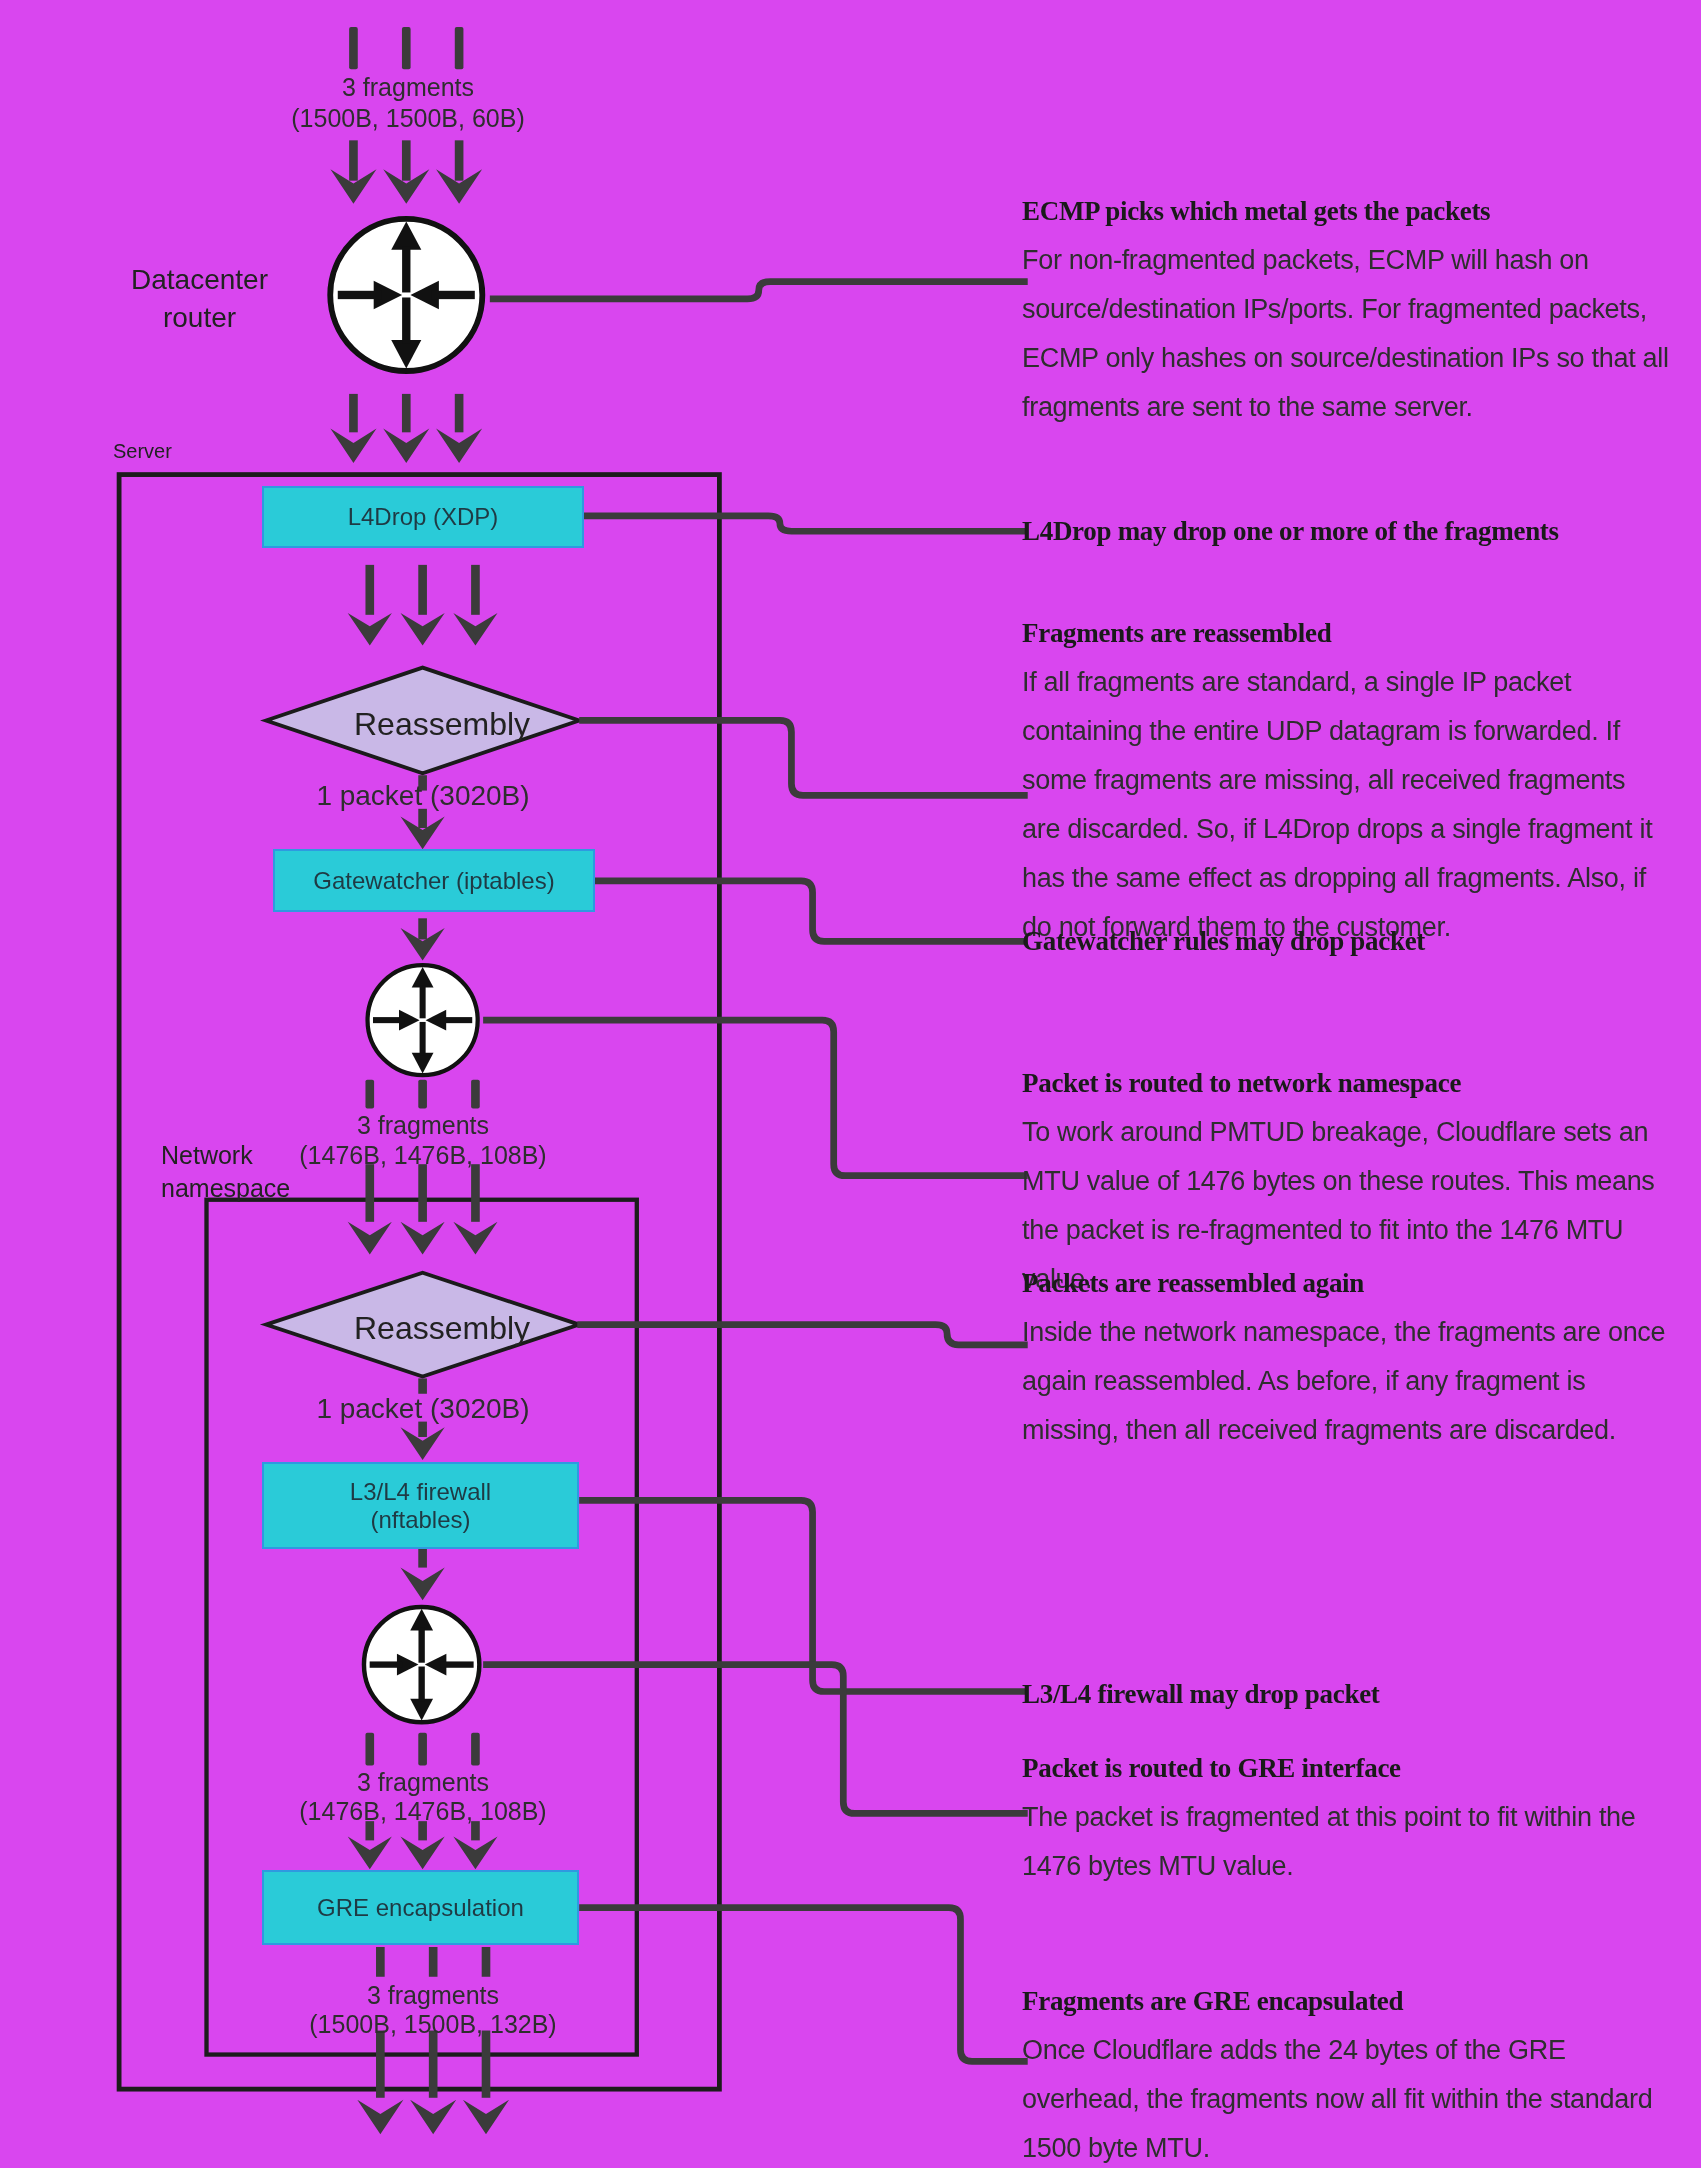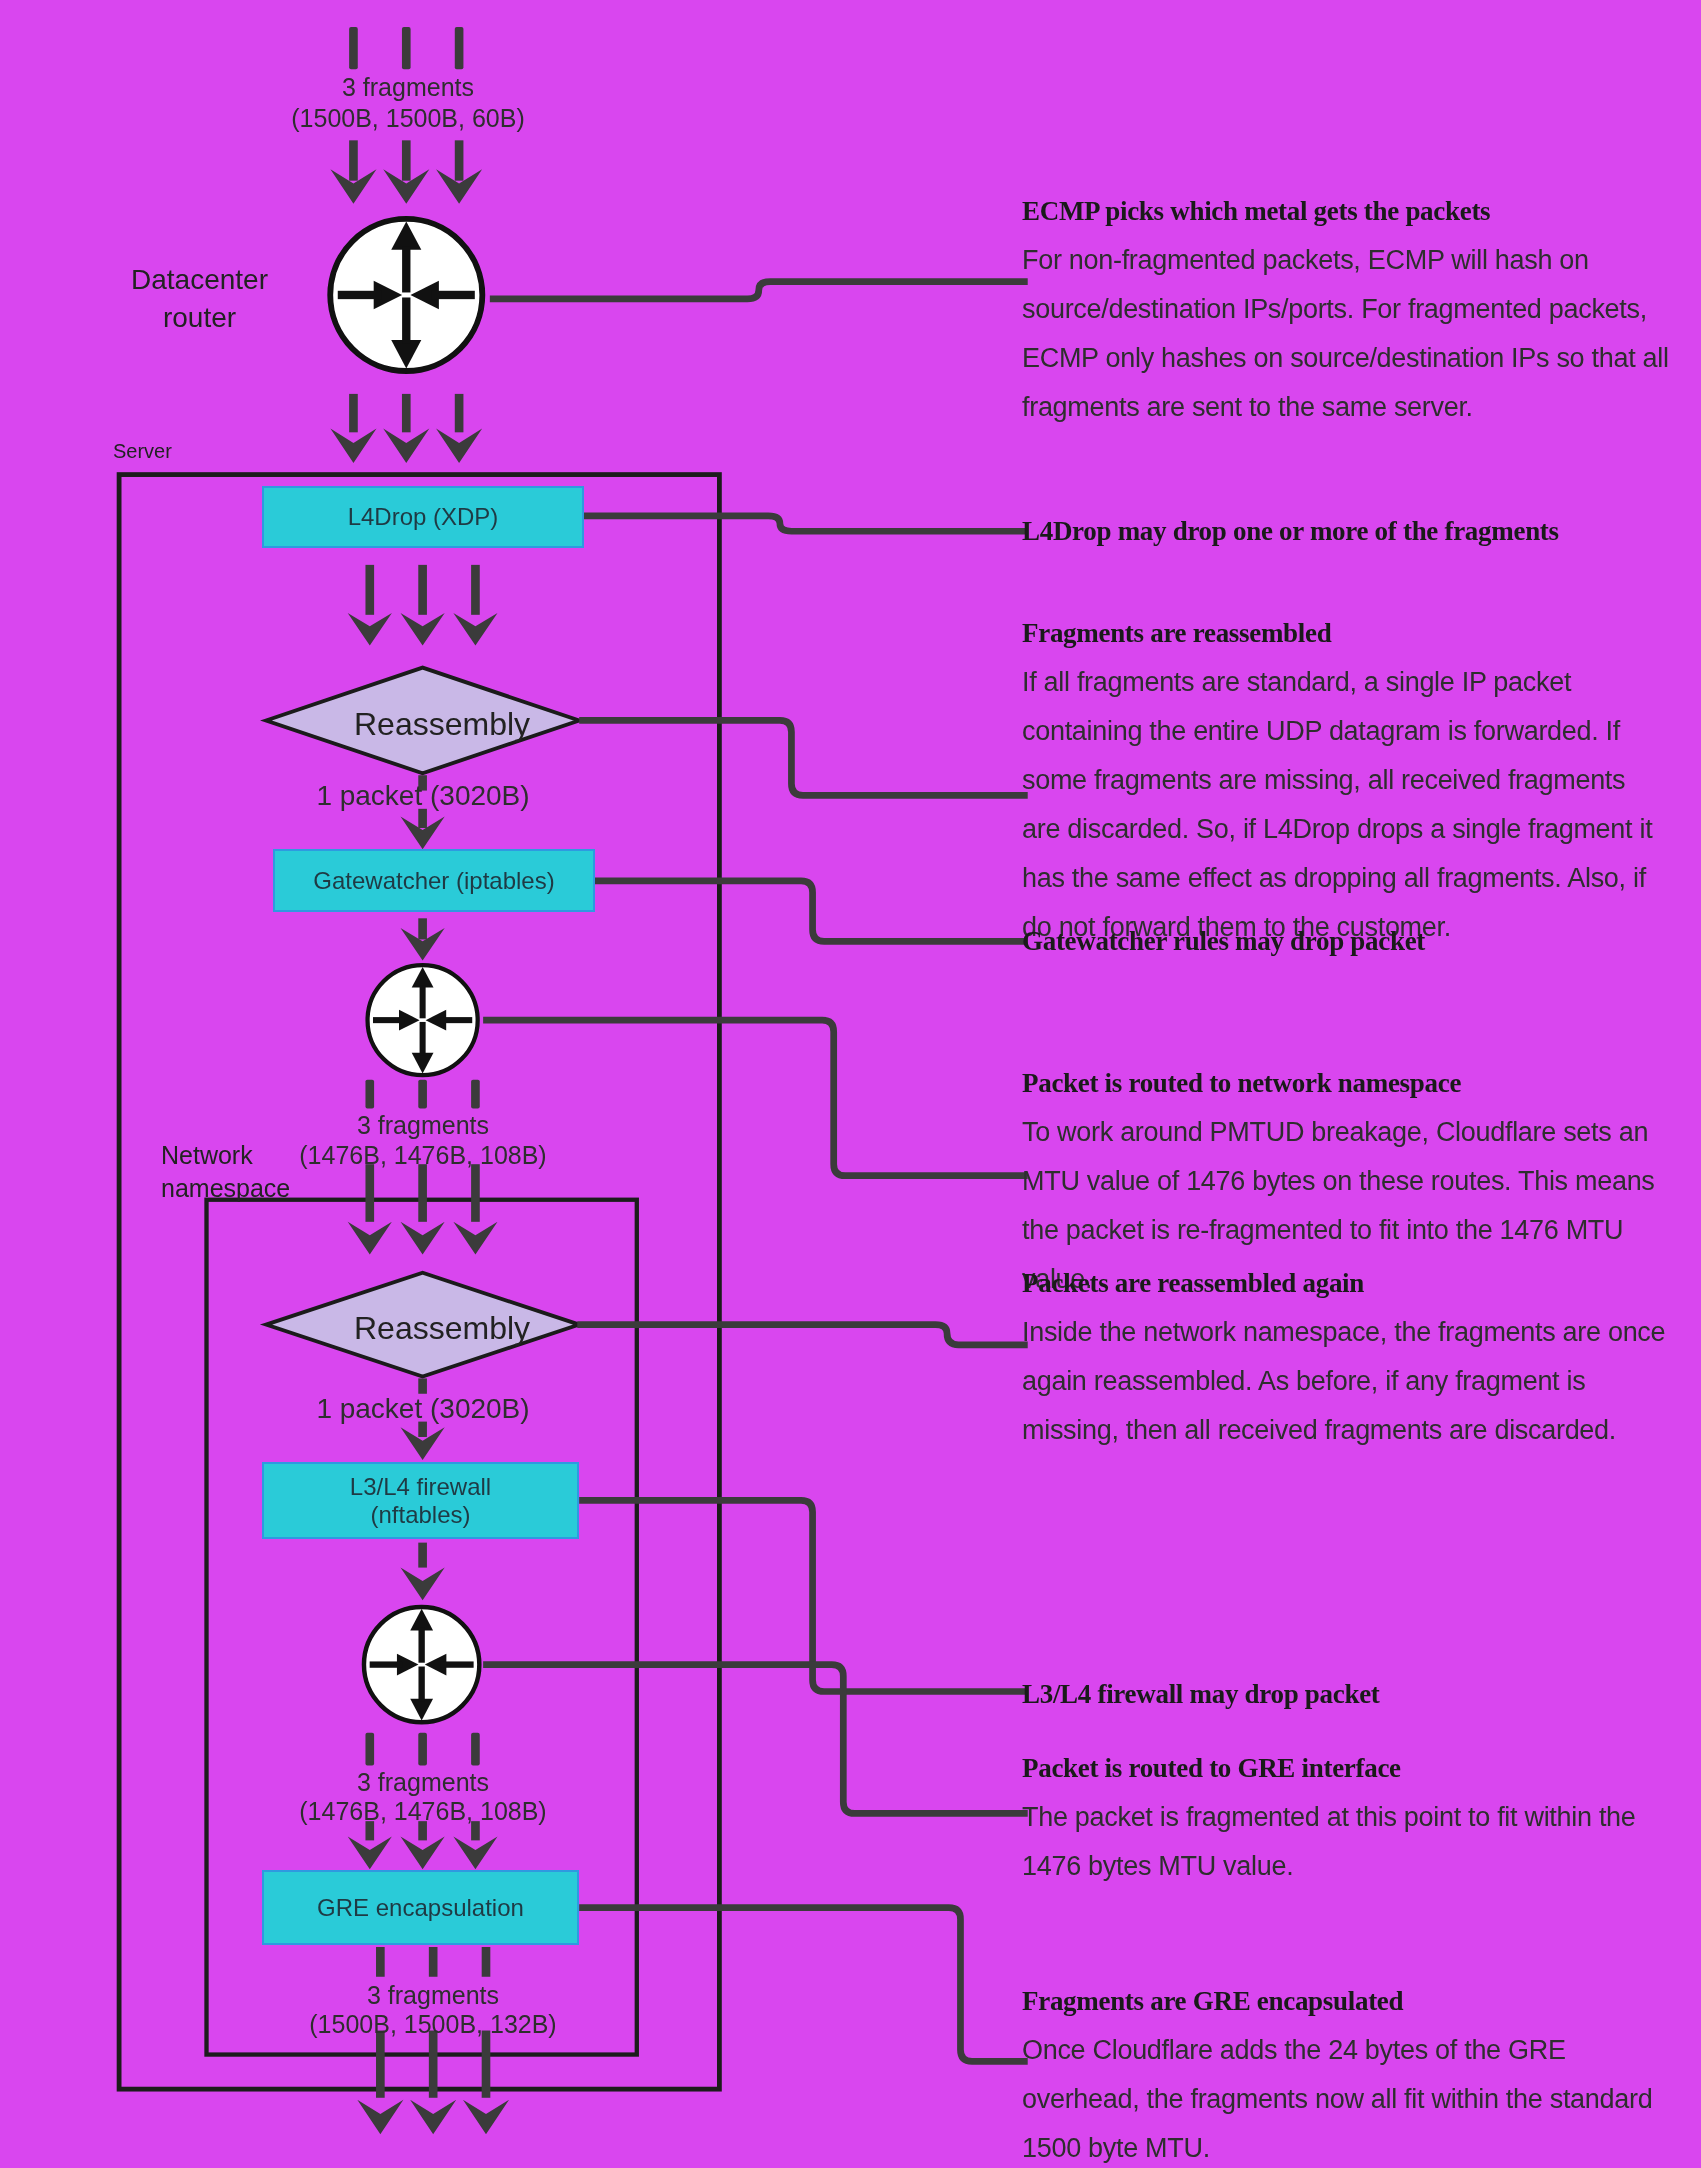--- a/index.html
+++ b/index.html
@@ -191,21 +191,21 @@
   </div>
 
   <div class="lbl ctr small-lbl" style="left:423px;top:1111px;">3 fragments</div>
   <div class="lbl ctr small-lbl" style="left:423px;top:1141px;">(1476B, 1476B, 108B)</div>
 
   <div class="lbl" style="left:161px;top:1139px;width:144px;font-size:25px;line-height:33px;color:#222;">Network namespace</div>
 
   <div class="lbl ctr dmd-lbl" style="left:423px;top:1310px;">Reassembly</div>
   <div class="lbl ctr pkt-lbl" style="left:423px;top:1393px;">1 packet (3020B)</div>
 
-  <div class="cyanbox box-lbl" style="left:262px;top:1462px;width:317px;height:77px;">
+  <div class="cyanbox box-lbl" style="left:262px;top:1462px;width:317px;height:87px;">
     <span>L3/L4 firewall</span>
     <span>(nftables)</span>
   </div>
 
   <div class="lbl ctr small-lbl" style="left:423px;top:1768px;">3 fragments</div>
   <div class="lbl ctr small-lbl" style="left:423px;top:1797px;">(1476B, 1476B, 108B)</div>
 
   <div class="cyanbox box-lbl" style="left:262px;top:1870px;width:317px;height:75px;">
     <span>GRE encapsulation</span>
   </div>

